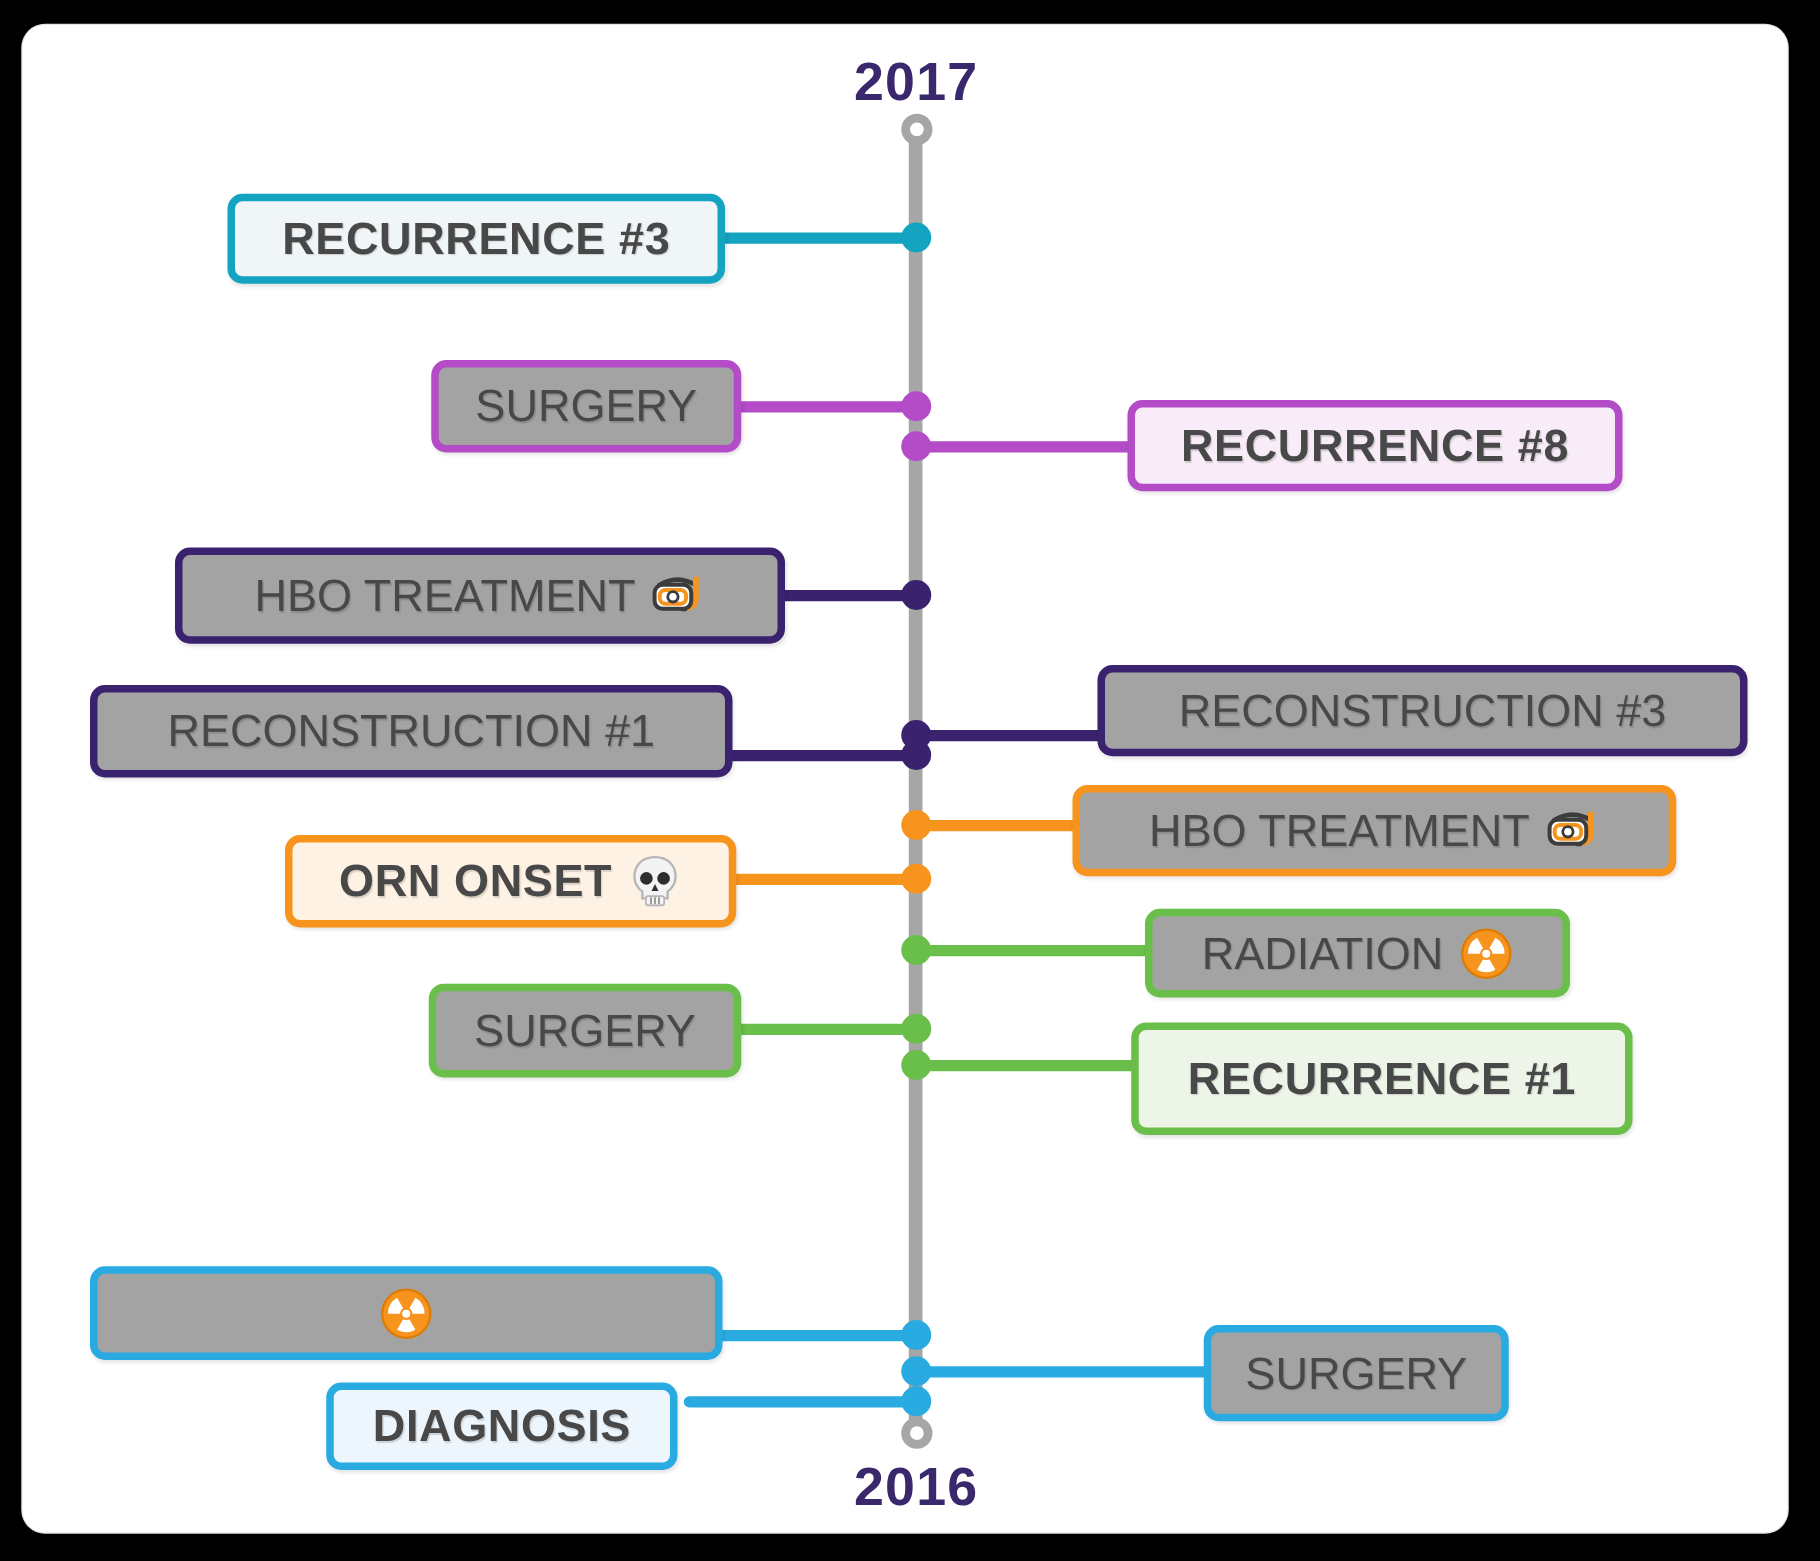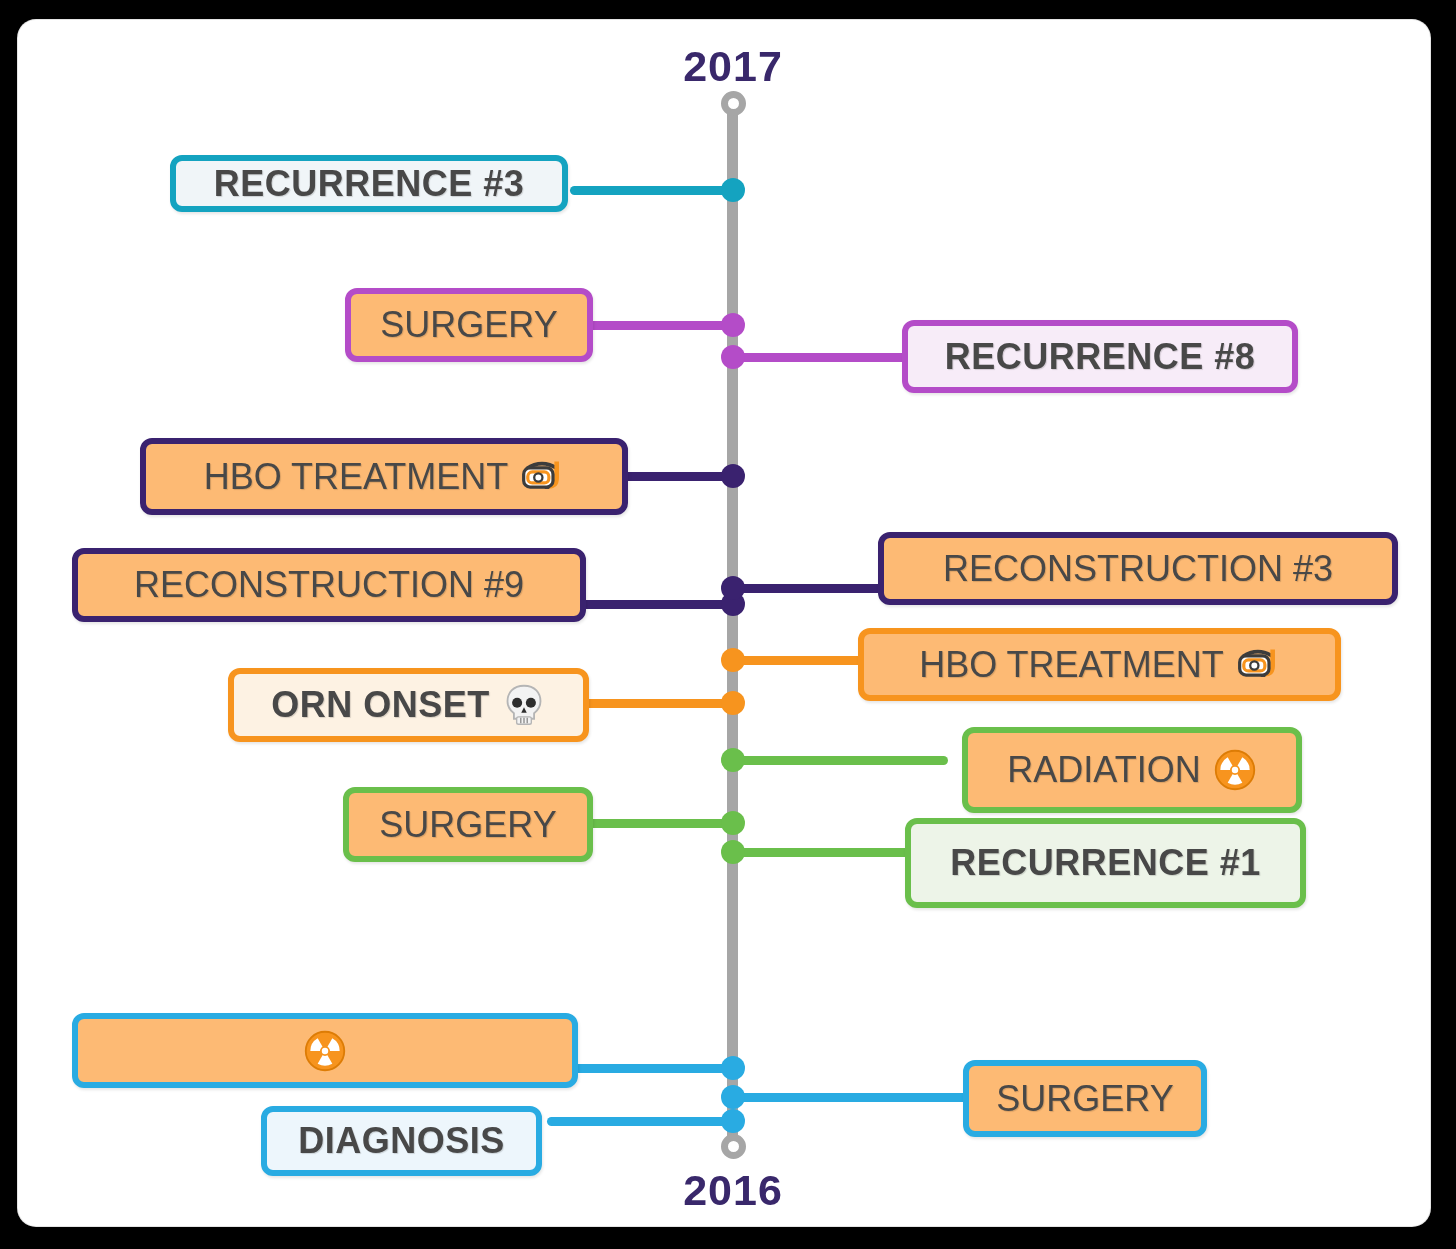--- a/index.html
+++ b/index.html
@@ -20,21 +20,21 @@
   .c-teal   { --c:#14a3c0; --tint:#f0f5f8; }
   .c-purple { --c:#b44cc8; --tint:#f7ecf8; }
   .c-indigo { --c:#3a226f; --tint:#ffffff; }
   .c-orange { --c:#f7941e; --tint:#fdf2e3; }
   .c-green  { --c:#6abf4b; --tint:#edf4e8; }
   .c-blue   { --c:#29abe2; --tint:#edf6fc; }
 
   .evt-line { position:absolute; height:9px; border-radius:5px; background:var(--c); }
   .evt-dot  { position:absolute; width:24px; height:24px; border-radius:50%; background:var(--c); }
   .evt-box  { position:absolute; box-sizing:border-box; display:flex; align-items:center; justify-content:center;
-              gap:12px; background:#fdba74; border:6px solid var(--c); border-radius:12px;
+              gap:12px; background:#a3a3a3; border:6px solid var(--c); border-radius:12px;
               font-size:36px; color:#484848; white-space:nowrap;
               box-shadow:1px 2px 3px rgba(0,0,0,.10); }
   .evt-box .lbl { text-shadow:1px 1px 1px rgba(0,0,0,.15); }
   .tinted { background:var(--tint); }
   .bold   { font-weight:bold; letter-spacing:.5px; }
   .icon   { width:44px; height:44px; flex:0 0 auto; }
 </style>
 </head>
 <body>
 
@@ -71,21 +71,21 @@
 
   <div class="year year-top">2017</div>
   <div class="axis"></div>
   <div class="axis-cap cap-top"></div>
   <div class="axis-cap cap-bottom"></div>
   <div class="year year-bottom">2016</div>
 
   <div class="c-teal">
     <div class="evt-line" style="left:570px;top:186px;width:167px"></div>
     <div class="evt-dot" style="left:721px;top:178px"></div>
-    <div class="evt-box tinted bold" style="left:170px;top:155px;width:398px;height:57px">
+    <div class="evt-box tinted bold" style="left:182px;top:155px;width:398px;height:72px">
       <span class="lbl">RECURRENCE #3</span>
     </div>
   </div>
 
   <div class="c-purple">
     <div class="evt-line" style="left:583px;top:321px;width:154px"></div>
     <div class="evt-dot" style="left:721px;top:313px"></div>
     <div class="evt-box" style="left:345px;top:288px;width:248px;height:74px">
       <span class="lbl">SURGERY</span>
     </div>
@@ -107,21 +107,21 @@
       <svg class="icon" viewBox="0 0 48 48">
           <use href="#ico-mask"></use>
         </svg>
     </div>
   </div>
 
   <div class="c-indigo">
     <div class="evt-line" style="left:576px;top:600px;width:161px"></div>
     <div class="evt-dot" style="left:721px;top:592px"></div>
     <div class="evt-box" style="left:72px;top:548px;width:514px;height:74px">
-      <span class="lbl">RECONSTRUCTION #9</span>
+      <span class="lbl">RECONSTRUCTION #1</span>
     </div>
   </div>
 
   <div class="c-indigo">
     <div class="evt-line" style="left:727px;top:584px;width:161px"></div>
     <div class="evt-dot" style="left:721px;top:576px"></div>
     <div class="evt-box" style="left:878px;top:532px;width:520px;height:73px">
       <span class="lbl">RECONSTRUCTION #3</span>
     </div>
   </div>
@@ -144,21 +144,21 @@
       <span class="lbl">ORN ONSET</span>
       <svg class="icon" viewBox="0 0 48 48">
           <use href="#ico-skull"></use>
         </svg>
     </div>
   </div>
 
   <div class="c-green">
     <div class="evt-line" style="left:727px;top:756px;width:221px"></div>
     <div class="evt-dot" style="left:721px;top:748px"></div>
-    <div class="evt-box" style="left:962px;top:727px;width:340px;height:86px">
+    <div class="evt-box" style="left:916px;top:727px;width:340px;height:71px">
       <span class="lbl">RADIATION</span>
       <svg class="icon" viewBox="0 0 48 48">
           <use href="#ico-rad"></use>
         </svg>
     </div>
   </div>
 
   <div class="c-green">
     <div class="evt-line" style="left:583px;top:819px;width:154px"></div>
     <div class="evt-dot" style="left:721px;top:811px"></div>

